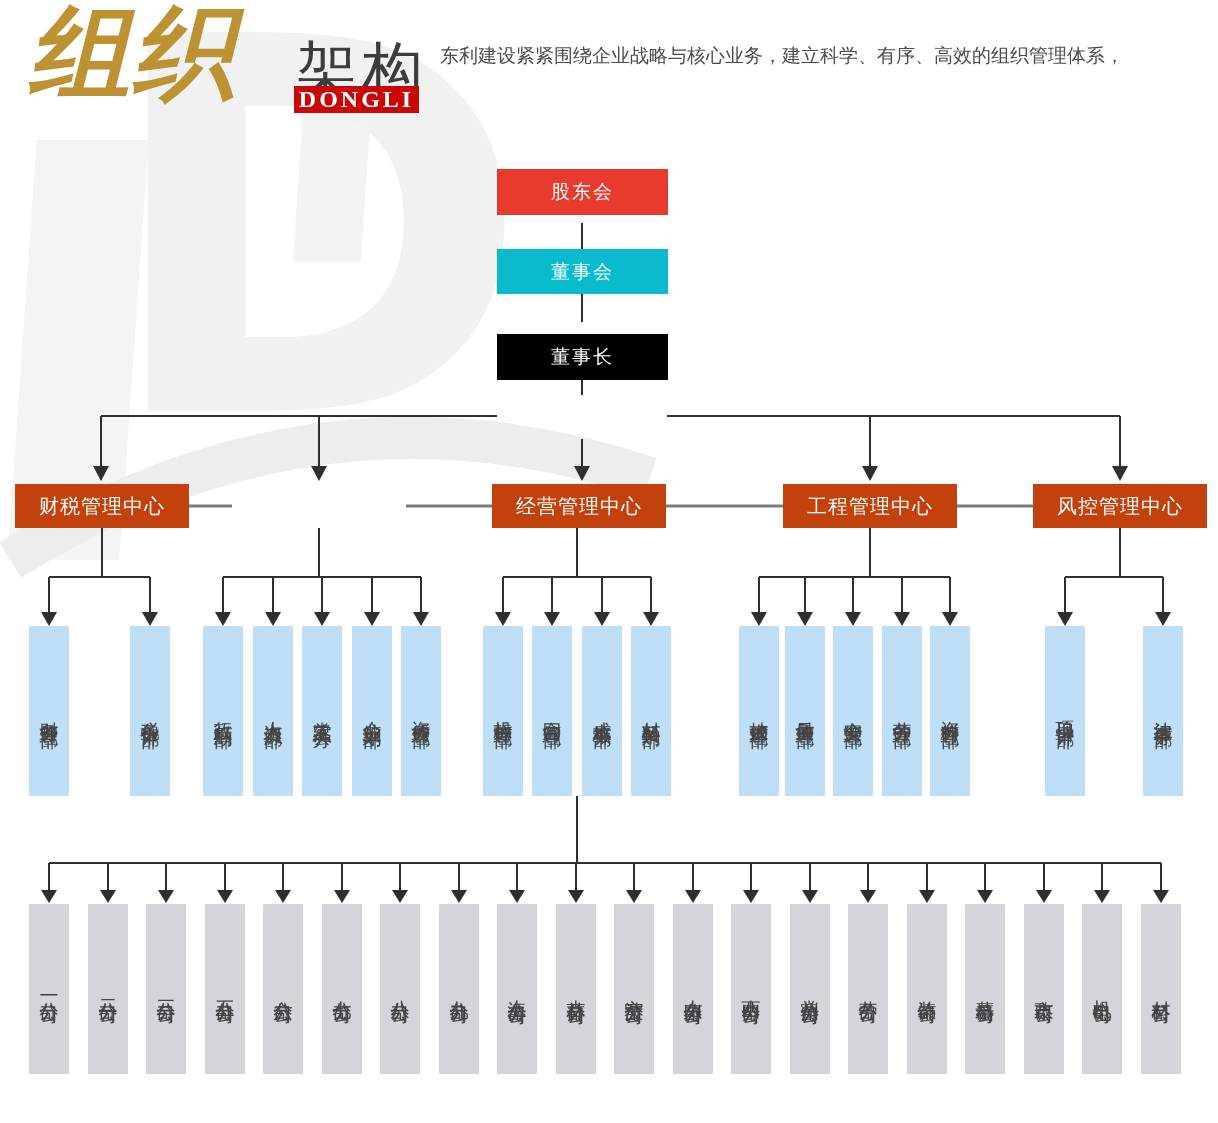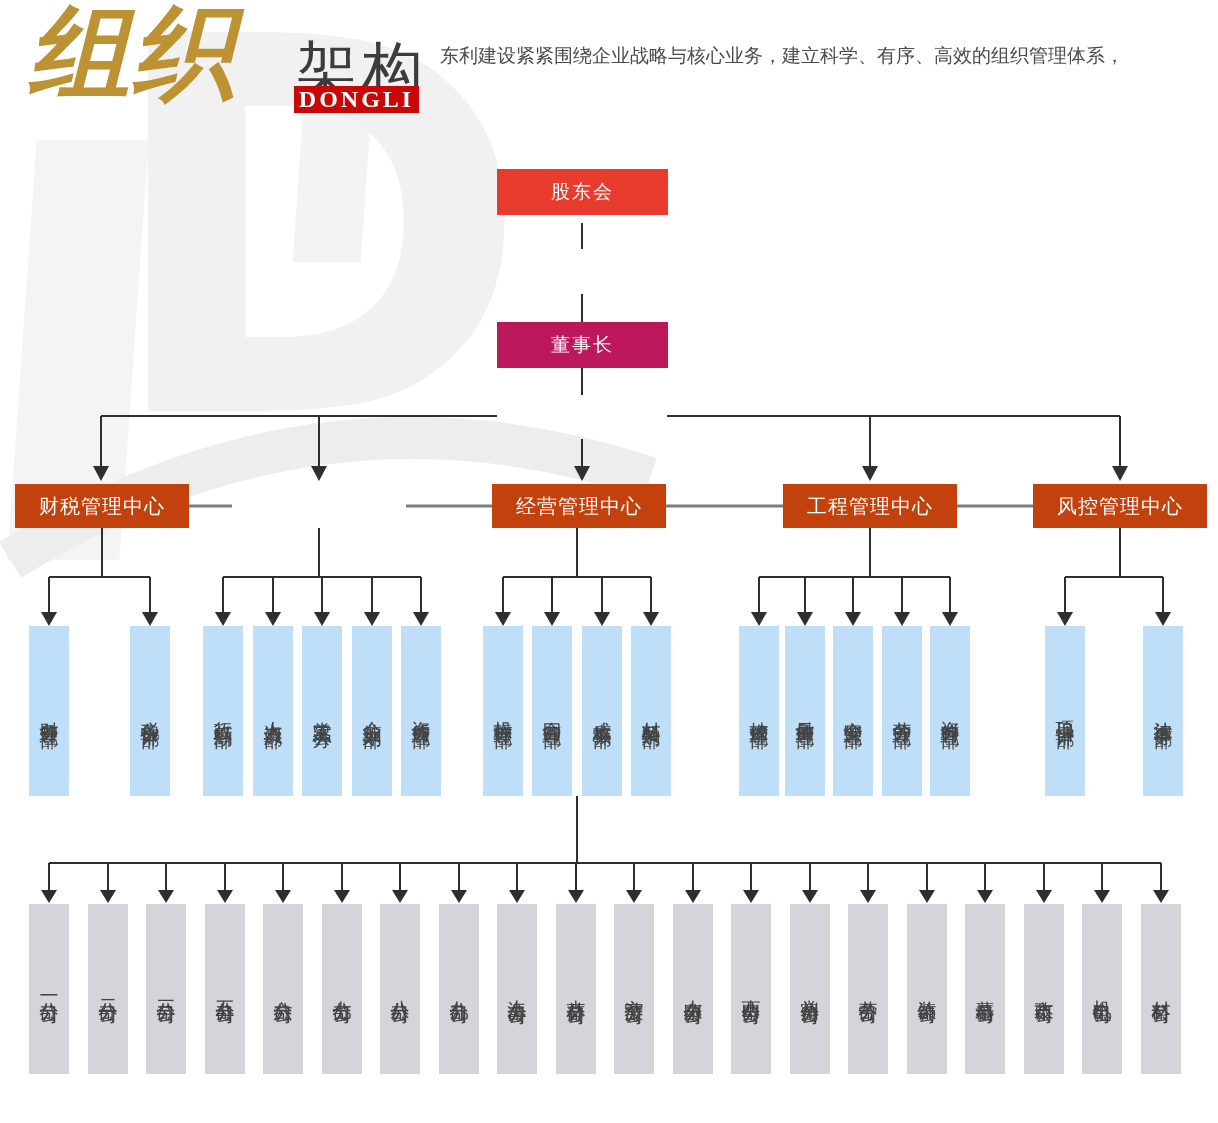--- a/index.html
+++ b/index.html
@@ -49,21 +49,21 @@
   .intro {
     position: absolute; left: 440px; top: 39px; width: 712px; z-index: 3;
     font-size: 19px; line-height: 34px; color: #4b4b4b;
   }
   .intro span { display: block; }
   
   .box { position: absolute; z-index: 2; display: flex; align-items: center; justify-content: center; }
   .lvl { width: 171px; height: 46px; left: 497px; color: #fff; font-size: 19px; letter-spacing: 2px; }
   .lv-red    { top: 169px; background: #e93a2e; }
   .lv-cyan   { top: 249px; background: #0abccb; height: 45px; }
-  .lv-blue   { top: 322px; background: #be185d; }
+  .lv-blue   { top: 334px; background: #000000; }
   .lv-yellow { top: 395px; background: #f7b92b; height: 44px; }
   .center-box {
     top: 484px; width: 174px; height: 44px;
     background: #c2410c; color: #ffffff; font-size: 20px; letter-spacing: 1px;
   }
   .vbox {
     width: 40px; height: 170px;
     writing-mode: vertical-rl; text-orientation: upright;
     font-size: 19px; letter-spacing: 2px; color: #434343;
   }
@@ -209,20 +209,21 @@
         <path d="M 860 890 L 876 890 L 868 903 Z"></path>
         <path d="M 919 890 L 935 890 L 927 903 Z"></path>
         <path d="M 977 890 L 993 890 L 985 903 Z"></path>
         <path d="M 1036 890 L 1052 890 L 1044 903 Z"></path>
         <path d="M 1094 890 L 1110 890 L 1102 903 Z"></path>
         <path d="M 1153 890 L 1169 890 L 1161 903 Z"></path>
     </g>
   </svg>
 
   <div class="box lvl lv-red">股东会</div>
+  <div class="box lvl lv-cyan">董事会</div>
   <div class="box lvl lv-blue">董事长</div>
 
   <div class="box center-box" style="left:15px;">财税管理中心</div>
   <div class="box center-box" style="left:492px;">经营管理中心</div>
   <div class="box center-box" style="left:1033px;">风控管理中心</div>
   <div class="box center-box" style="left:783px;">工程管理中心</div>
 
   <div class="box vbox dept" style="left:29px;">财务管理部</div>
   <div class="box vbox dept" style="left:130px;">税务审计部</div>
   <div class="box vbox dept" style="left:203px;">行政后勤部</div>

